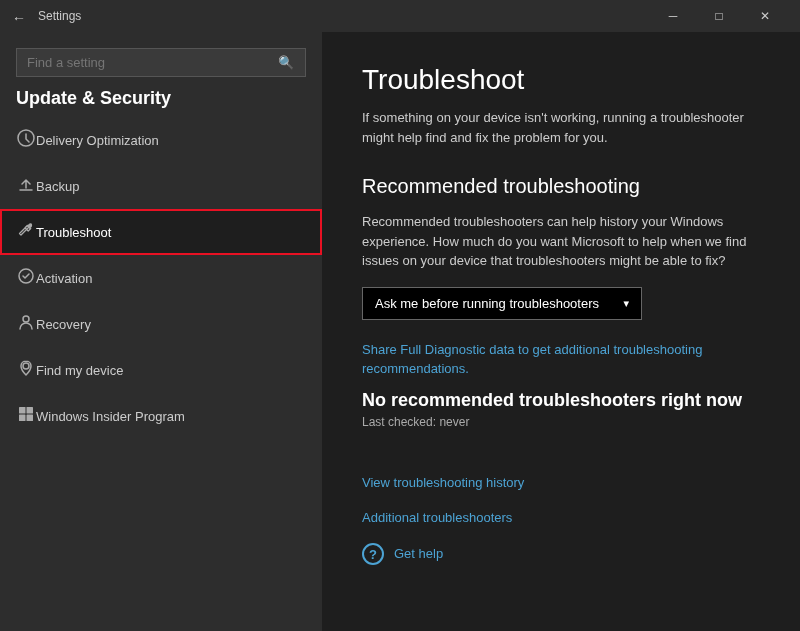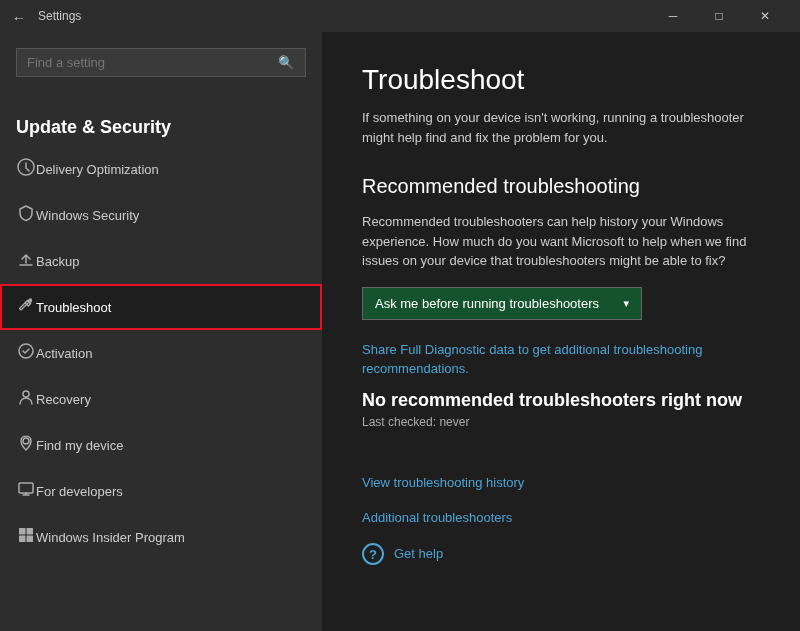--- a/index.html
+++ b/index.html
@@ -67,21 +67,21 @@
     }
     .sidebar-header {
       padding: 16px 16px 8px 16px;
     }
     .search-box {
       display: flex;
       align-items: center;
       background: #3a3a3a;
       border: 1px solid #555;
       padding: 6px 10px;
-      margin-bottom: 32px;
+      margin-bottom: 3px;
     }
     .search-input {
       background: transparent;
       border: none;
       color: #aaa;
       font-size: 13px;
       flex: 1;
       outline: none;
     }
     .search-icon {
@@ -142,21 +142,21 @@
     }
     .section-desc {
       font-size: 13px;
       color: #ccc;
       margin-bottom: 16px;
       line-height: 1.5;
     }
     .dropdown {
       display: inline-flex;
       align-items: center;
-      background: #14532d;
+      background: #000000;
       border: 1px solid #666;
       padding: 8px 12px;
       font-size: 13px;
       color: #fff;
       cursor: pointer;
       gap: 8px;
       margin-bottom: 20px;
       min-width: 280px;
       justify-content: space-between;
     }
@@ -230,26 +230,20 @@
     <div id="nav-list">
         <div class="nav-item">
           <span class="nav-icon"><svg width="18" height="18" viewBox="0 0 18 18" fill="none">
               <circle cx="9" cy="9" r="8" stroke="#aaa" stroke-width="1.5"></circle>
               <path d="M9 5v5l3 3" stroke="#aaa" stroke-width="1.5" stroke-linecap="round"></path>
             </svg></span>
           <span>Delivery Optimization</span>
         </div>
         <div class="nav-item">
           <span class="nav-icon"><svg width="18" height="18" viewBox="0 0 18 18" fill="none">
-              <path d="M9 2L3 5v4c0 3.5 2.5 6.5 6 7.5 3.5-1 6-4 6-7.5V5L9 2z" stroke="#aaa" stroke-width="1.5" stroke-linejoin="round"></path>
-            </svg></span>
-          <span>Windows Security</span>
-        </div>
-        <div class="nav-item">
-          <span class="nav-icon"><svg width="18" height="18" viewBox="0 0 18 18" fill="none">
               <path d="M9 13V5M5 9l4-4 4 4" stroke="#aaa" stroke-width="1.5" stroke-linecap="round" stroke-linejoin="round"></path>
               <path d="M3 15h12" stroke="#aaa" stroke-width="1.5" stroke-linecap="round"></path>
             </svg></span>
           <span>Backup</span>
         </div>
         <div class="nav-item active">
           <span class="nav-icon"><svg width="18" height="18" viewBox="0 0 18 18" fill="none">
               <path d="M13.5 4.5l-1.5 1.5M11 7l-7 7-1.5-1.5 7-7M14 3a2 2 0 11-3.5 1.3L8 6.8 11.2 10l2.5-2.5A2 2 0 1114 3z" stroke="#aaa" stroke-width="1.3" stroke-linecap="round" stroke-linejoin="round"></path>
             </svg></span>
           <span>Troubleshoot</span>
@@ -267,27 +261,20 @@
               <path d="M3 16c0-3.3 2.7-6 6-6s6 2.7 6 6" stroke="#aaa" stroke-width="1.5" stroke-linecap="round"></path>
             </svg></span>
           <span>Recovery</span>
         </div>
         <div class="nav-item">
           <span class="nav-icon"><svg width="18" height="18" viewBox="0 0 18 18" fill="none">
               <circle cx="9" cy="7" r="3" stroke="#aaa" stroke-width="1.5"></circle>
               <path d="M9 2C6.2 2 4 4.2 4 7c0 4 5 9 5 9s5-5 5-9c0-2.8-2.2-5-5-5z" stroke="#aaa" stroke-width="1.5" stroke-linejoin="round"></path>
             </svg></span>
           <span>Find my device</span>
-        </div>
-        <div class="nav-item">
-          <span class="nav-icon"><svg width="18" height="18" viewBox="0 0 18 18" fill="none">
-              <rect x="2" y="3" width="14" height="10" rx="1" stroke="#aaa" stroke-width="1.5"></rect>
-              <path d="M6 15h6M9 13v2" stroke="#aaa" stroke-width="1.5" stroke-linecap="round"></path>
-            </svg></span>
-          <span>For developers</span>
         </div>
         <div class="nav-item">
           <span class="nav-icon"><svg width="18" height="18" viewBox="0 0 18 18" fill="none">
               <rect x="2" y="2" width="6.5" height="6.5" fill="#aaa" rx="0.5"></rect>
               <rect x="9.5" y="2" width="6.5" height="6.5" fill="#aaa" rx="0.5"></rect>
               <rect x="2" y="9.5" width="6.5" height="6.5" fill="#aaa" rx="0.5"></rect>
               <rect x="9.5" y="9.5" width="6.5" height="6.5" fill="#aaa" rx="0.5"></rect>
             </svg></span>
           <span>Windows Insider Program</span>
         </div>

